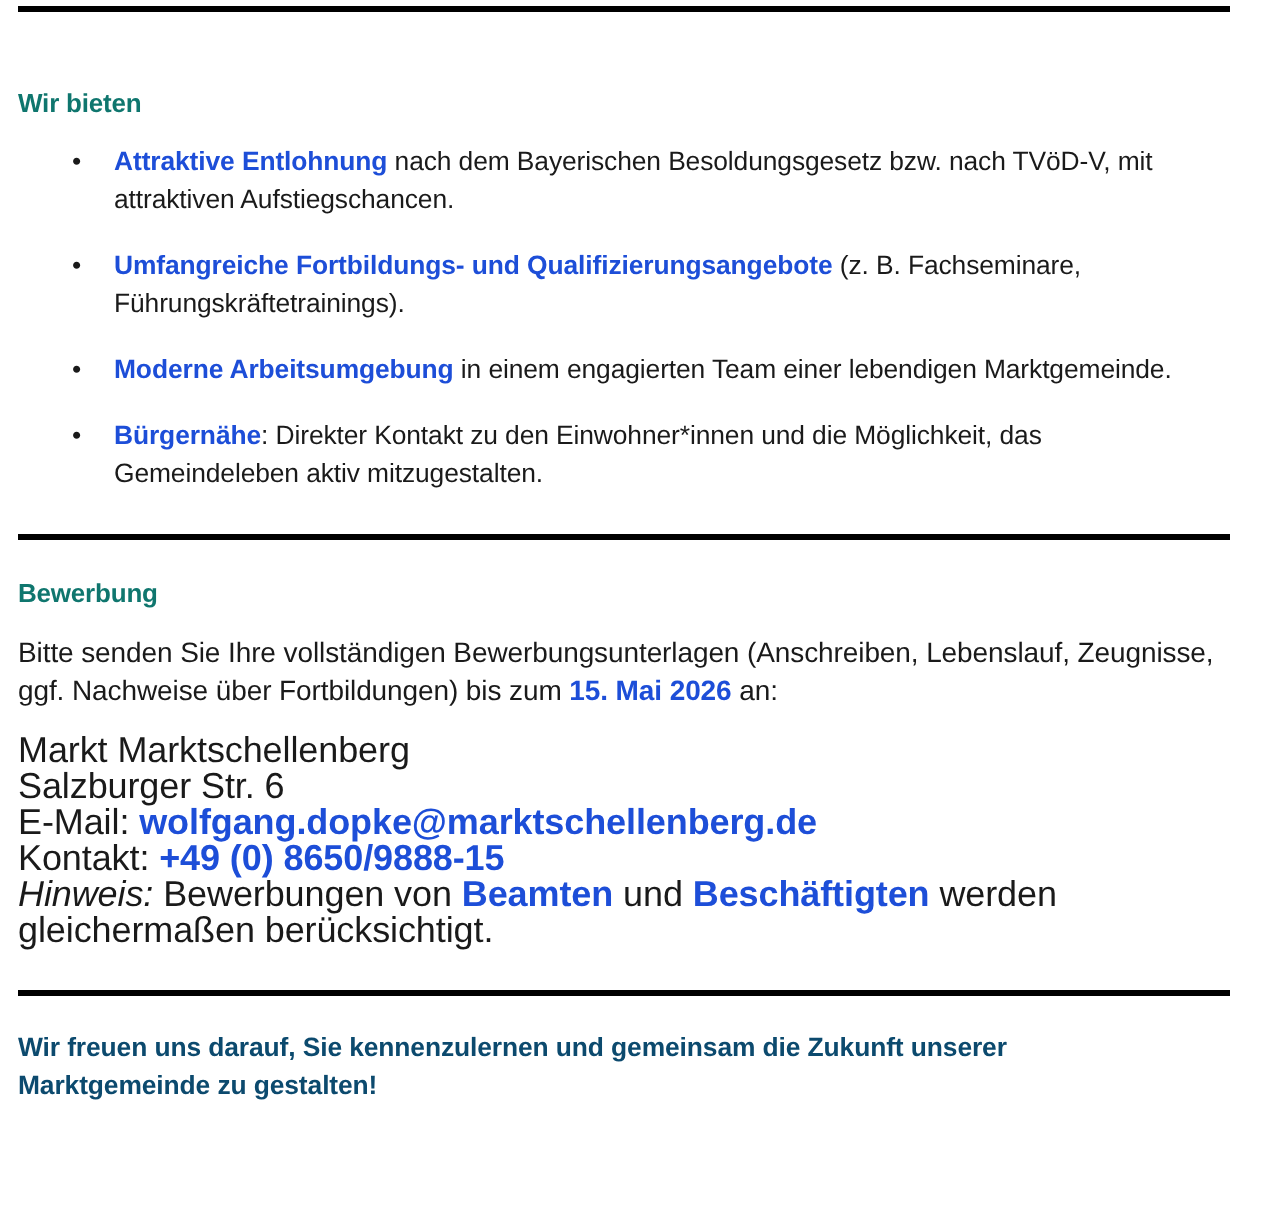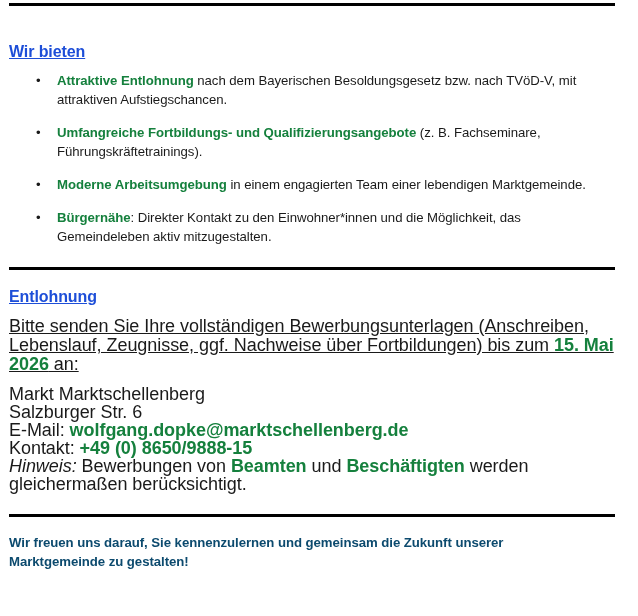--- a/index.html
+++ b/index.html
@@ -23,33 +23,31 @@
     padding: 0 23px 0 9px;
   }
   .rule {
     height: 3px;
     background: #000000;
     width: 606px;
     margin: 0;
   }
   .rule-top { margin-top: 3px; }
   .section-heading {
-    font-size: 16px;
+    font-size: 13px;
     font-weight: bold;
     line-height: 17px;
     letter-spacing: -0.1px;
-    color: #1d4ed8;
-    text-decoration: underline;
+    color: #0f766e;
   }
   .body-text {
-    font-size: 18px;
+    font-size: 14px;
     line-height: 19px;
     color: #1a1a1a;
     letter-spacing: -0.05px;
-    text-decoration: underline;
   }
   ul.benefits {
     list-style: none;
     margin: 0;
     padding: 0;
   }
   ul.benefits li {
     position: relative;
     padding-left: 48px;
     font-size: 13.2px;
@@ -60,21 +58,21 @@
     max-width: 560px;
   }
   ul.benefits li:last-child { margin-bottom: 0; }
   ul.benefits li .bullet {
     position: absolute;
     left: 27px;
     top: 0;
     font-size: 13.2px;
     line-height: 19px;
   }
-  b, .b { font-weight: bold; color: #15803d; }
+  b, .b { font-weight: bold; color: #1d4ed8; }
   .ital { font-style: italic; }
   .addr-line {
     font-size: 18px;
     line-height: 18px;
     color: #1a1a1a;
     letter-spacing: -0.05px;
   }
   .closing {
     font-size: 13.2px;
     font-weight: bold;
@@ -123,21 +121,21 @@
       <b>Bürgernähe</b><span>: Direkter Kontakt zu den Einwohner*innen und die Möglichkeit, das Gemeindeleben aktiv mitzugestalten.</span>
     </li>
   </ul>
 
   <div class="spacer-before-rule2"></div>
 
   <div class="rule"></div>
 
   <div class="spacer-after-rule2"></div>
 
-  <div class="section-heading">Entlohnung</div>
+  <div class="section-heading">Bewerbung</div>
 
   <div class="spacer-after-bw-heading"></div>
 
   <div class="body-text" style="max-width:606px;">
     <span>Bitte senden Sie Ihre vollständigen Bewerbungsunterlagen (Anschreiben, Lebenslauf, Zeugnisse, ggf. Nachweise über Fortbildungen) bis zum </span><b>15. Mai 2026</b><span> an:</span>
   </div>
 
   <div class="spacer-after-intro"></div>
 
   <div class="addr-line">Markt Marktschellenberg</div>

